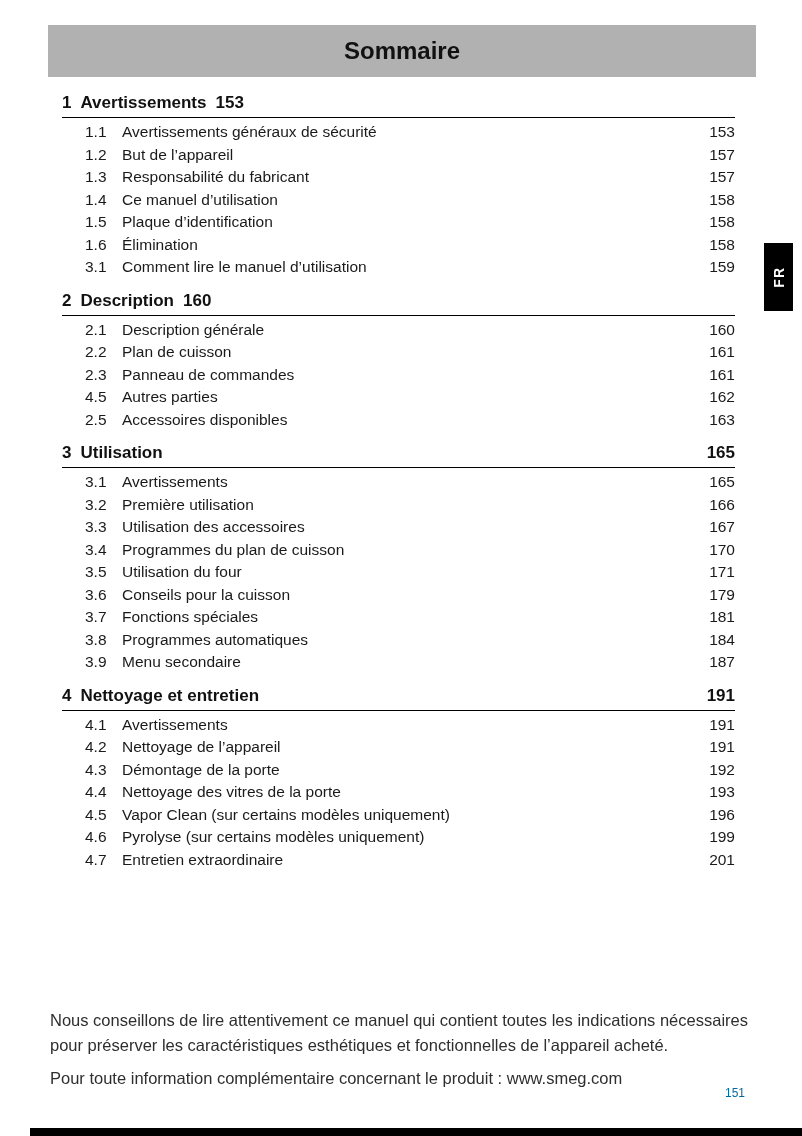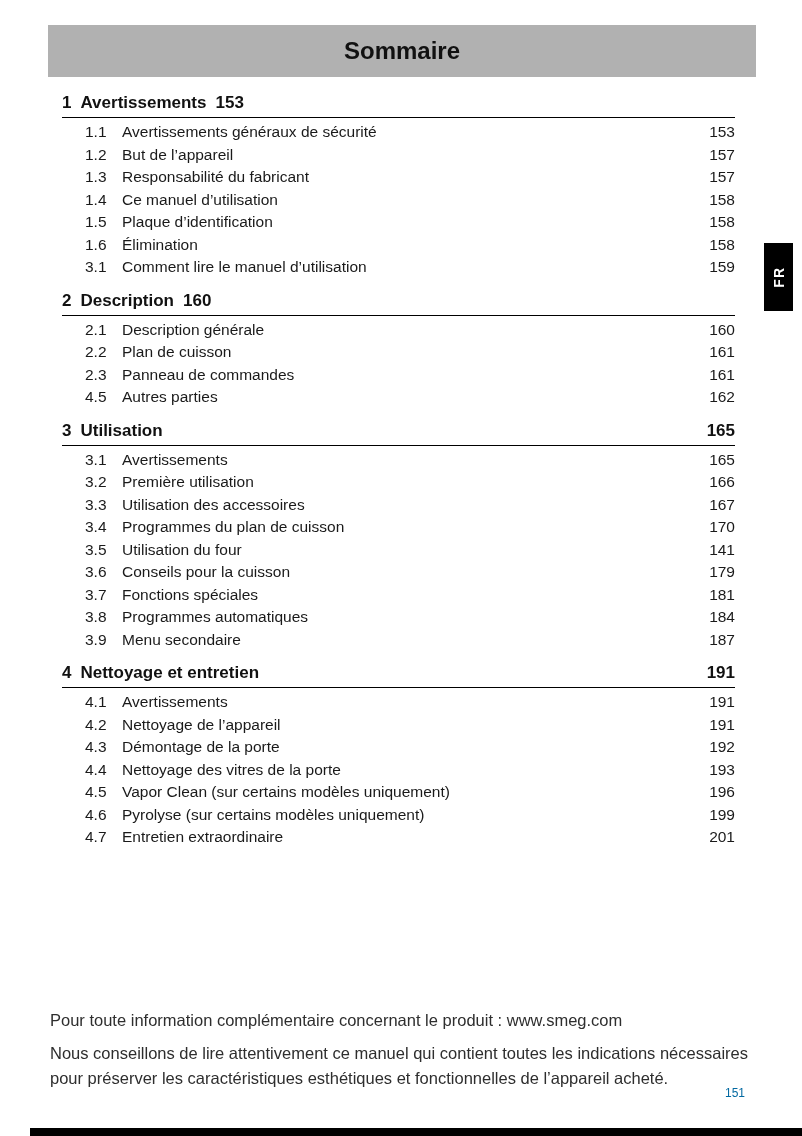--- a/index.html
+++ b/index.html
@@ -129,20 +129,25 @@
         <div class="toc-item">
           <span class="i-num">2.3</span>
           <span class="i-title">Panneau de commandes</span>
           <span class="i-page">161</span>
         </div>
         <div class="toc-item">
           <span class="i-num">4.5</span>
           <span class="i-title">Autres parties</span>
           <span class="i-page">162</span>
         </div>
+        <div class="toc-item">
+          <span class="i-num">2.5</span>
+          <span class="i-title">Accessoires disponibles</span>
+          <span class="i-page">163</span>
+        </div>
       </div>
       <div class="toc-heading spread">
         <span class="h-left">
           <span>3</span>
           <span>Utilisation</span>
         </span>
         <span class="h-page">165</span>
       </div>
       <div class="toc-items">
         <div class="toc-item">
@@ -161,21 +166,21 @@
           <span class="i-page">167</span>
         </div>
         <div class="toc-item">
           <span class="i-num">3.4</span>
           <span class="i-title">Programmes du plan de cuisson</span>
           <span class="i-page">170</span>
         </div>
         <div class="toc-item">
           <span class="i-num">3.5</span>
           <span class="i-title">Utilisation du four</span>
-          <span class="i-page">141</span>
+          <span class="i-page">171</span>
         </div>
         <div class="toc-item">
           <span class="i-num">3.6</span>
           <span class="i-title">Conseils pour la cuisson</span>
           <span class="i-page">179</span>
         </div>
         <div class="toc-item">
           <span class="i-num">3.7</span>
           <span class="i-title">Fonctions spéciales</span>
           <span class="i-page">181</span>
@@ -231,20 +236,20 @@
         </div>
         <div class="toc-item">
           <span class="i-num">4.7</span>
           <span class="i-title">Entretien extraordinaire</span>
           <span class="i-page">201</span>
         </div>
       </div>
     </div>
 
   <div class="footer-note">
+    <p>Nous conseillons de lire attentivement ce manuel qui contient toutes les indications nécessaires pour préserver les caractéristiques esthétiques et fonctionnelles de l’appareil acheté.</p>
     <p>Pour toute information complémentaire concernant le produit : www.smeg.com</p>
-    <p>Nous conseillons de lire attentivement ce manuel qui contient toutes les indications nécessaires pour préserver les caractéristiques esthétiques et fonctionnelles de l’appareil acheté.</p>
   </div>
 
   <div class="page-number">151</div>
 
   <div class="bottom-bar"></div>
 </div>
 
 </body></html>

